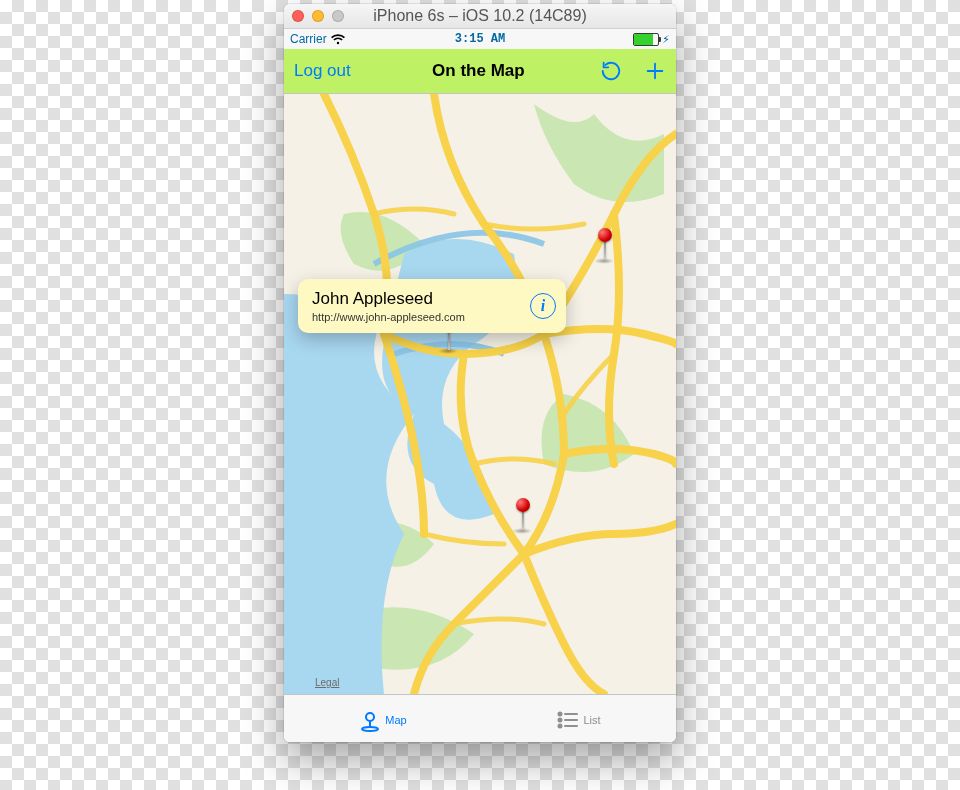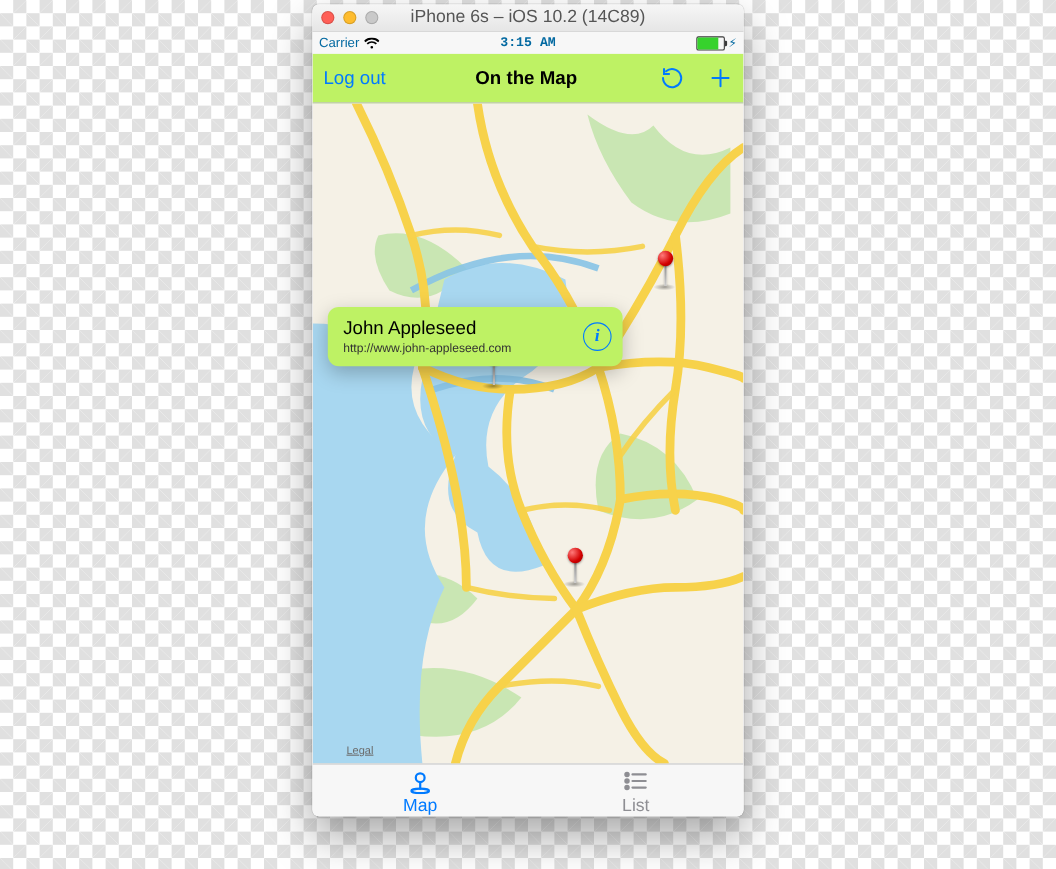--- a/index.html
+++ b/index.html
@@ -161,21 +161,21 @@
     position: absolute;
     left: -2px; bottom: -2px;
     width: 20px; height: 6px;
     background: radial-gradient(ellipse at center, rgba(0,0,0,.35), rgba(0,0,0,0) 70%);
     border-radius: 50%;
   }
 
   
   .callout {
     position: absolute;
-    background: #bef264;
+    background: #fef9c3;
     border-radius: 10px;
     box-shadow: 0 6px 18px rgba(0,0,0,.25);
     padding: 10px 44px 10px 14px;
     min-width: 210px;
   }
   .callout-title { font-size: 17px; color: #000; margin-bottom: 2px; }
   .callout-sub   { font-size: 11px; color: #333; }
   .callout-info {
     position: absolute;
     right: 10px;
@@ -197,25 +197,24 @@
   
   .tab-bar {
     height: 50px;
     background: #f7f7f7;
     border-top: 1px solid #c4c4c4;
     display: flex;
   }
   .tab {
     flex: 1;
     display: flex;
-    flex-direction: column;
     align-items: center;
     justify-content: center;
     gap: 2px;
-    font-size: 16px;
+    font-size: 11px;
   }
   .tab.selected { color: #007aff; }
   .tab.unselected { color: #8e8e93; }
   .tab svg { display: block; }
 </style>
 </head>
 <body>
 
 <div class="sim-window">
 

